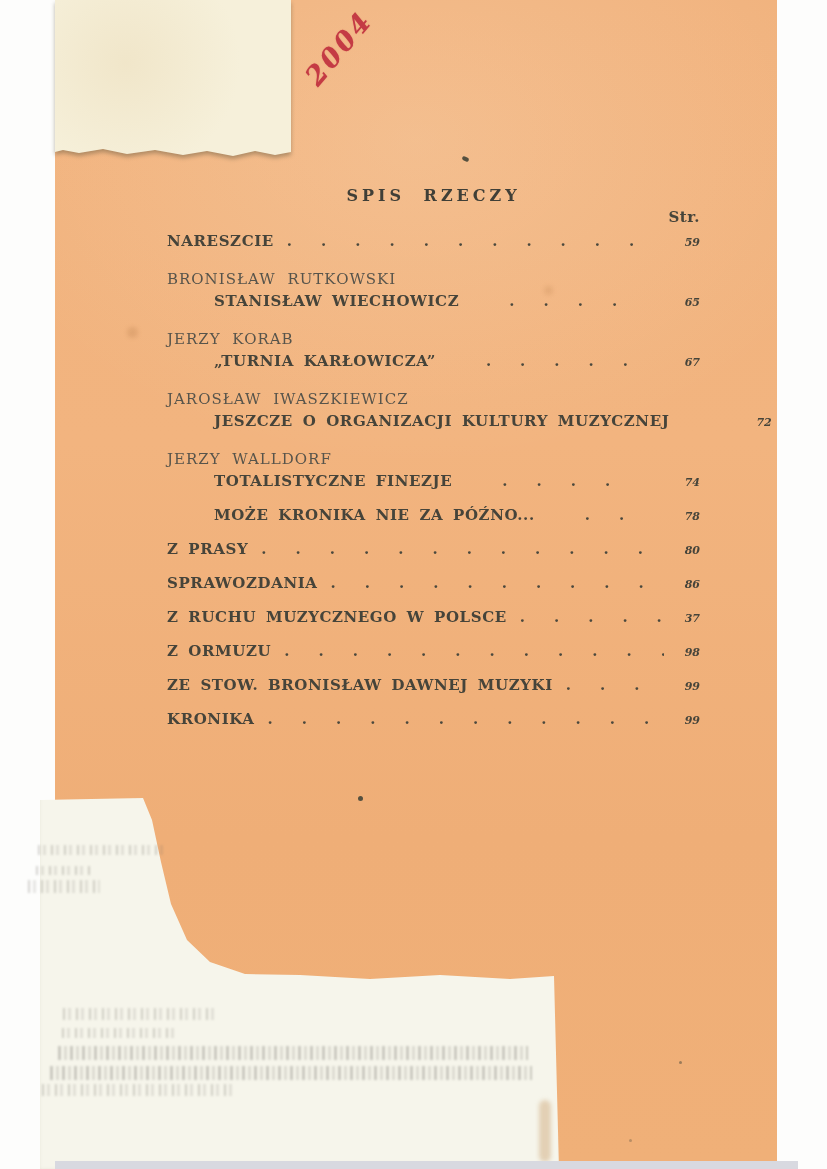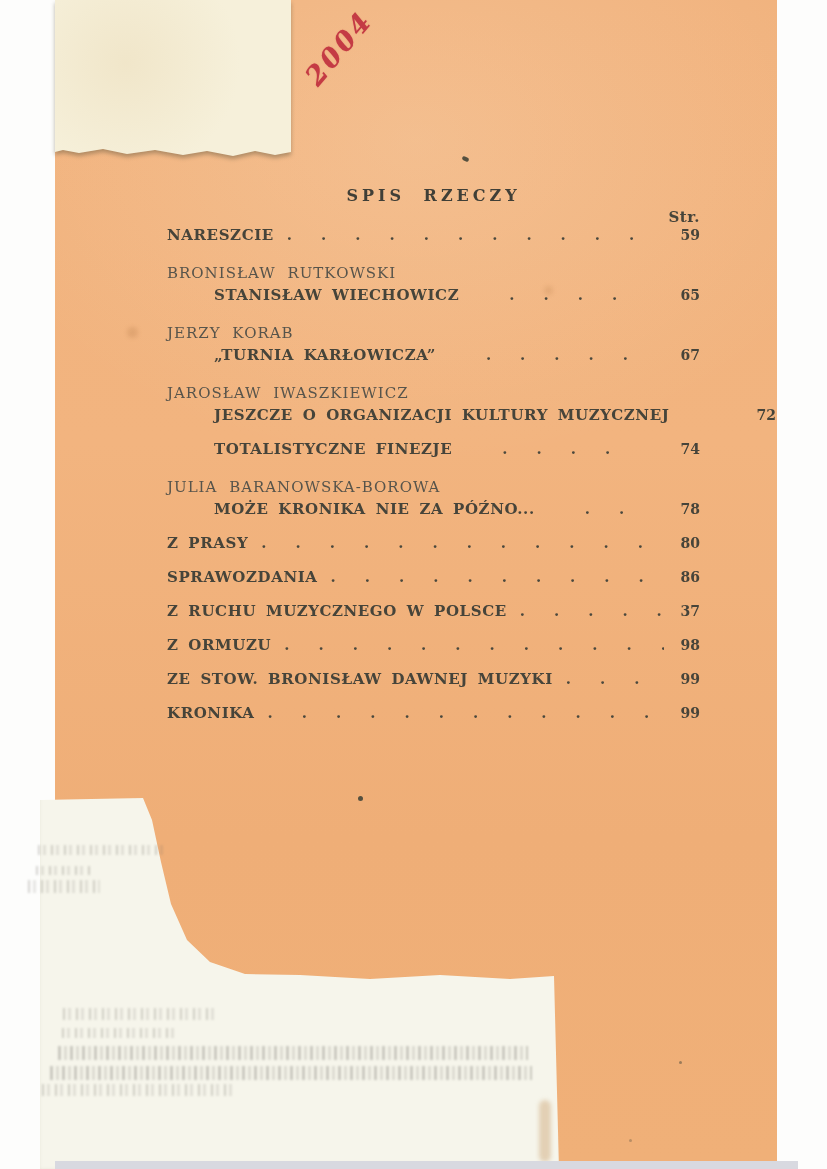--- a/index.html
+++ b/index.html
@@ -58,35 +58,35 @@
   }
 
   
   .toc { position:absolute; left:167px; top:186px; width:533px; color:#46443a; }
   .toc-title {
     margin:0; text-align:center; font-size:16px; font-weight:bold;
     letter-spacing:4px; word-spacing:9px; color:#403f37; height:22px;
   }
   .str-line { height:16px; text-align:right;
     font-size:15px; font-weight:bold; letter-spacing:.5px; }
-  .entries { margin-top:2px; }
+  .entries { margin-top:8px; }
   .entry { margin-bottom:8px; }
   .line { height:26px; display:flex; align-items:center; }
   .author {
     font-size:15px; letter-spacing:1px; word-spacing:6px;
     color:#57544b;
   }
   .row { display:flex; align-items:baseline; }
   .row.indent { padding-left:47px;gap:37px; }
   .etitle { font-size:15px; font-weight:bold; letter-spacing:.6px; word-spacing:4px; white-space:nowrap; }
   .leader {
     flex:1; overflow:hidden; white-space:nowrap; padding-left:13px;
     font-size:15px; font-weight:bold; letter-spacing:29px; color:#4a483d;
   }
-  .pagenum { width:36px; text-align:right; font-size:14px; font-weight:bold; }
+  .pagenum { width:36px; text-align:right; font-size:11px; font-weight:bold;font-style:italic; }
 
   
   .speck { position:absolute; background:#55503f; border-radius:50%; }
   .stain { position:absolute; border-radius:50%; filter:blur(2px); }
 
   
   .scan-strip { position:absolute; left:55px; bottom:0; width:743px; height:8px; background:#d8d9e0; }
 </style>
 </head>
 <body>
@@ -135,29 +135,29 @@
     <div class="entry">
       <div class="line author">JAROSŁAW IWASZKIEWICZ</div>
       <div class="line row indent">
         <span class="etitle">JESZCZE O ORGANIZACJI KULTURY MUZYCZNEJ</span>
         <span class="leader">..................</span>
         <span class="pagenum">72</span>
       </div>
     </div>
 
     <div class="entry">
+      <div class="line author">JERZY WALLDORF</div>
       <div class="line row indent">
         <span class="etitle">TOTALISTYCZNE FINEZJE</span>
         <span class="leader">..................</span>
         <span class="pagenum">74</span>
       </div>
     </div>
 
     <div class="entry">
-      <div class="line author">JULIA BARANOWSKA-BOROWA</div>
       <div class="line row indent">
         <span class="etitle">MOŻE KRONIKA NIE ZA PÓŹNO...</span>
         <span class="leader">..................</span>
         <span class="pagenum">78</span>
       </div>
     </div>
 
     <div class="entry">
 
       <div class="line row">

